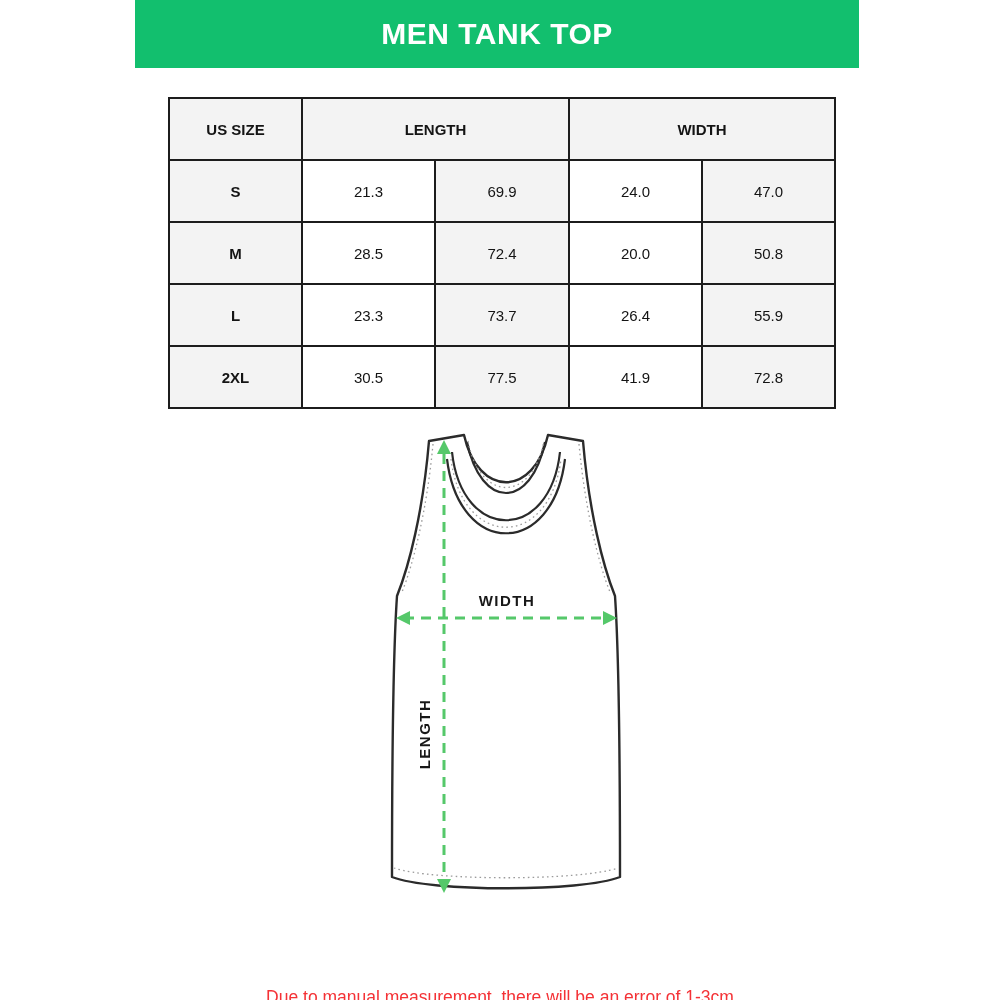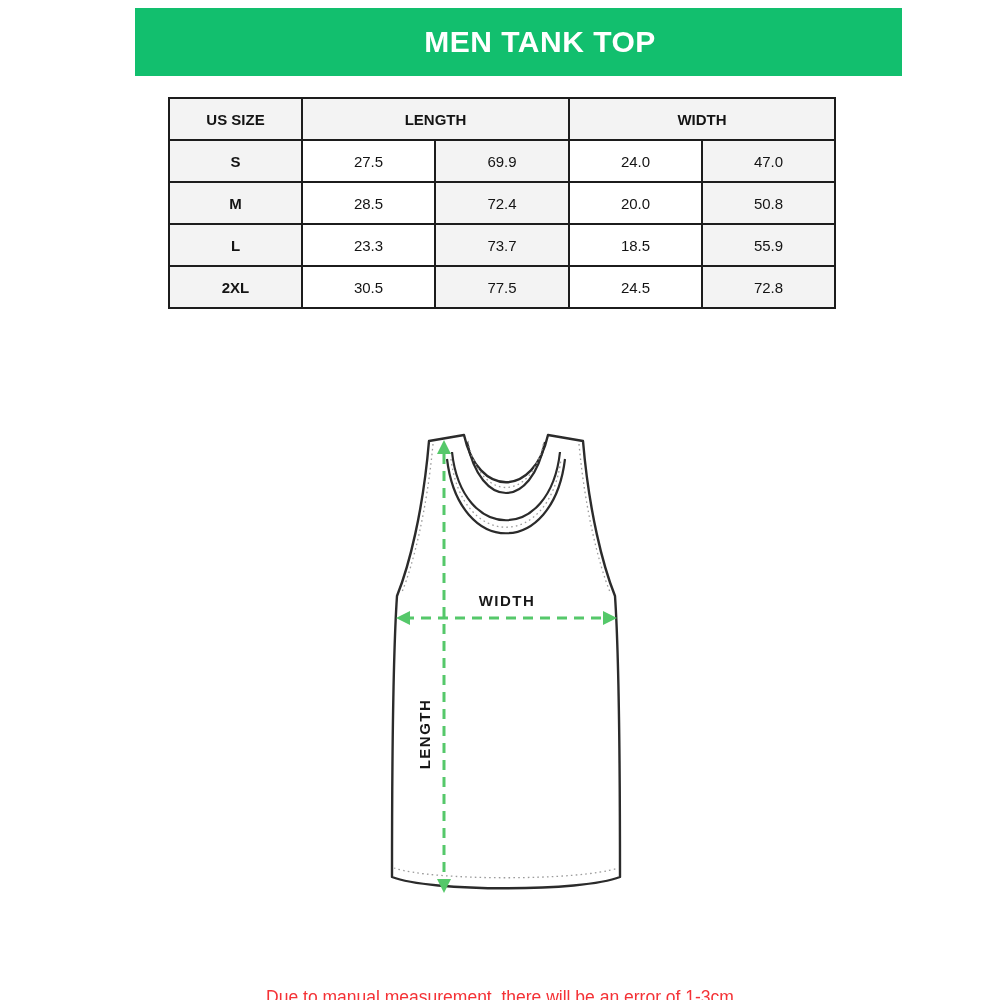--- a/index.html
+++ b/index.html
@@ -1,27 +1,27 @@
 <!DOCTYPE html>
 <html><head>
 <meta charset="utf-8">
 <style>
   html,body{margin:0;padding:0;background:#fff;}
   .page{position:relative;width:1000px;height:1000px;background:#fff;overflow:hidden;
         font-family:"Liberation Sans","DejaVu Sans",sans-serif;}
 
   
-  .banner{position:absolute;left:135px;top:8px;width:724px;height:68px;
-          background:#12bf6e;display:flex;align-items:center;justify-content:center;padding-left:43px;}
+  .banner{position:absolute;left:135px;top:0;width:724px;height:68px;
+          background:#12bf6e;display:flex;align-items:center;justify-content:center;}
   .banner h1{margin:0;color:#fff;font-size:30px;font-weight:700;letter-spacing:.5px;}
 
   
   .size-table{position:absolute;left:168px;top:97px;width:666px;
               border-collapse:collapse;table-layout:fixed;}
-  .size-table th,.size-table td{border:2px solid #1c1c1c;height:36px;padding:2px;
+  .size-table th,.size-table td{border:2px solid #1c1c1c;height:36px;padding:12px;
               text-align:center;vertical-align:middle;font-size:15px;color:#141414;
               background:#fff;}
   .size-table th{font-weight:700;}
   .size-table td{font-weight:400;}
   .size-table .g{background:#f3f3f3;}
 
   
   .diagram{position:absolute;left:0;top:0;width:1000px;height:1000px;pointer-events:none;}
   .diagram svg{position:absolute;left:378px;top:416px;}
   .width-label{position:absolute;left:398px;top:592px;width:218px;text-align:center;
@@ -53,44 +53,44 @@
     <thead>
       <tr>
         <th class="g">US SIZE</th>
         <th class="g" colspan="2">LENGTH</th>
         <th class="g" colspan="2">WIDTH</th>
       </tr>
     </thead>
     <tbody>
       <tr>
         <th class="g">S</th>
-        <td>27.5</td>
+        <td>21.3</td>
         <td class="g">69.9</td>
         <td>24.0</td>
         <td class="g">47.0</td>
       </tr>
       <tr>
         <th class="g">M</th>
         <td>28.5</td>
         <td class="g">72.4</td>
         <td>20.0</td>
         <td class="g">50.8</td>
       </tr>
       <tr>
         <th class="g">L</th>
         <td>23.3</td>
         <td class="g">73.7</td>
-        <td>18.5</td>
+        <td>26.4</td>
         <td class="g">55.9</td>
       </tr>
       <tr>
         <th class="g">2XL</th>
         <td>30.5</td>
         <td class="g">77.5</td>
-        <td>24.5</td>
+        <td>41.9</td>
         <td class="g">72.8</td>
       </tr>
     </tbody>
   </table>
 
   <div class="diagram">
     <svg width="250" height="492" viewBox="378 416 250 492">
 
       <path d="M 429 441 L 464 435
                C 478 498 534 498 548 435

